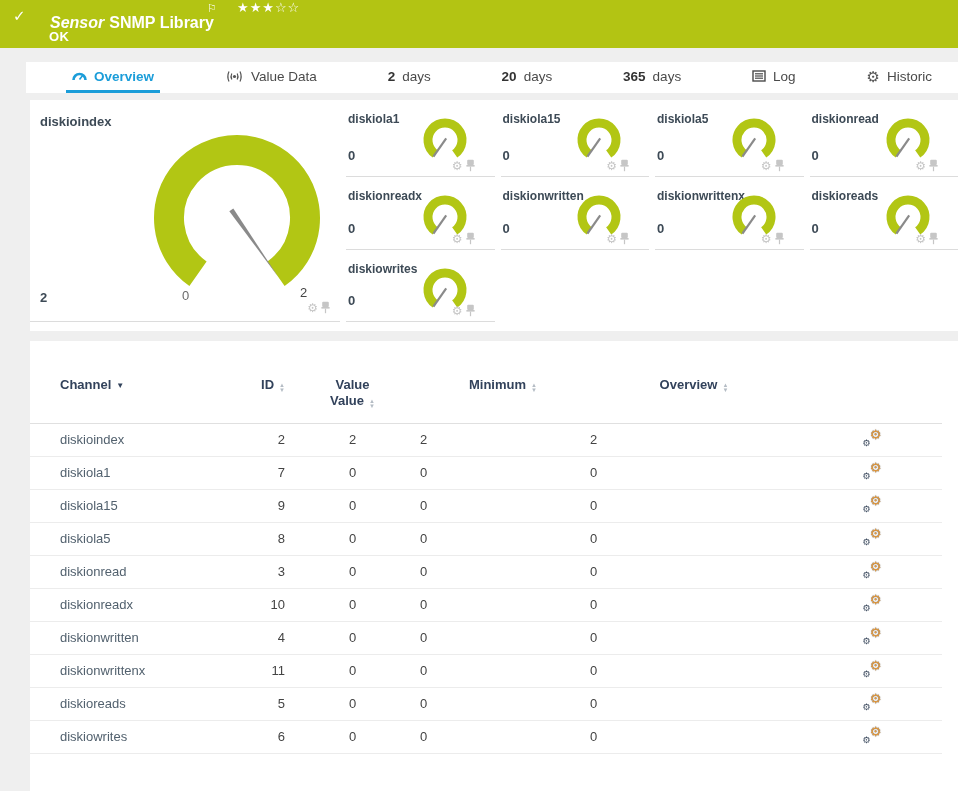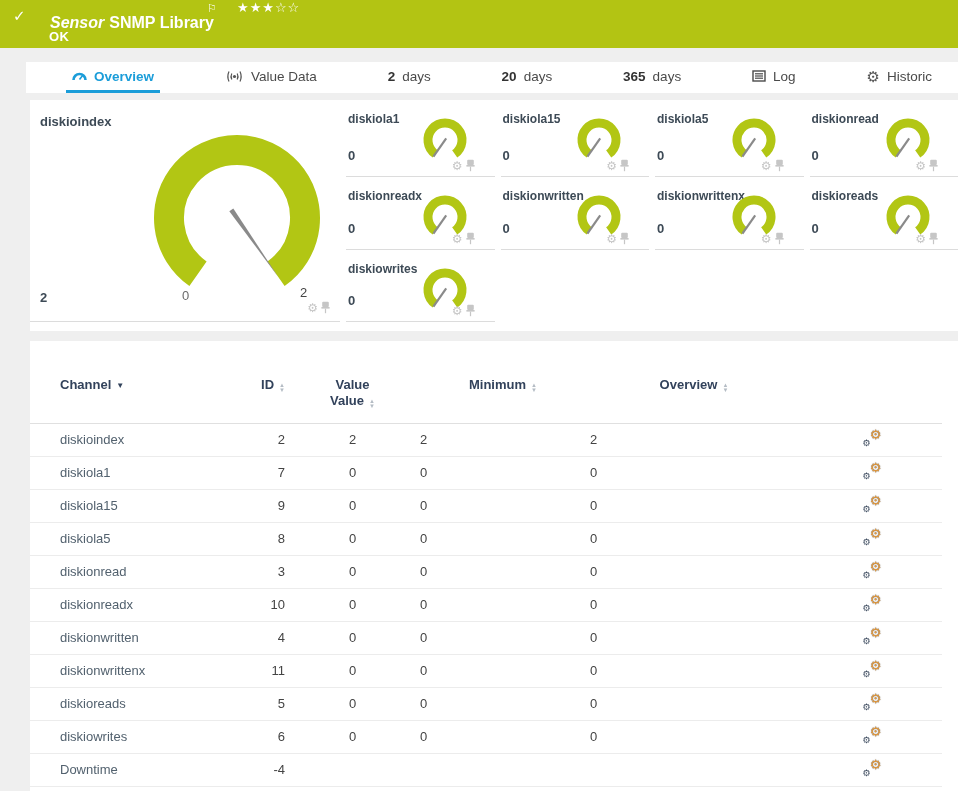--- a/index.html
+++ b/index.html
@@ -422,23 +422,15 @@
         <td class="cell-set"><span class="chset"><span class="g1">⚙</span><span class="g2">⚙</span></span></td>
       </tr>
       <tr>
         <td class="cell-channel">diskiowrites</td>
         <td class="cell-id">6</td>
         <td class="cell-last">0</td>
         <td class="cell-min">0</td>
         <td class="cell-max">0</td>
         <td class="cell-set"><span class="chset"><span class="g1">⚙</span><span class="g2">⚙</span></span></td>
       </tr>
-      <tr>
-        <td class="cell-channel">Downtime</td>
-        <td class="cell-id">-4</td>
-        <td class="cell-last"></td>
-        <td class="cell-min"></td>
-        <td class="cell-max"></td>
-        <td class="cell-set"><span class="chset"><span class="g1">⚙</span><span class="g2">⚙</span></span></td>
-      </tr>
     </tbody>
   </table>
 </section>
 
 </body></html>

